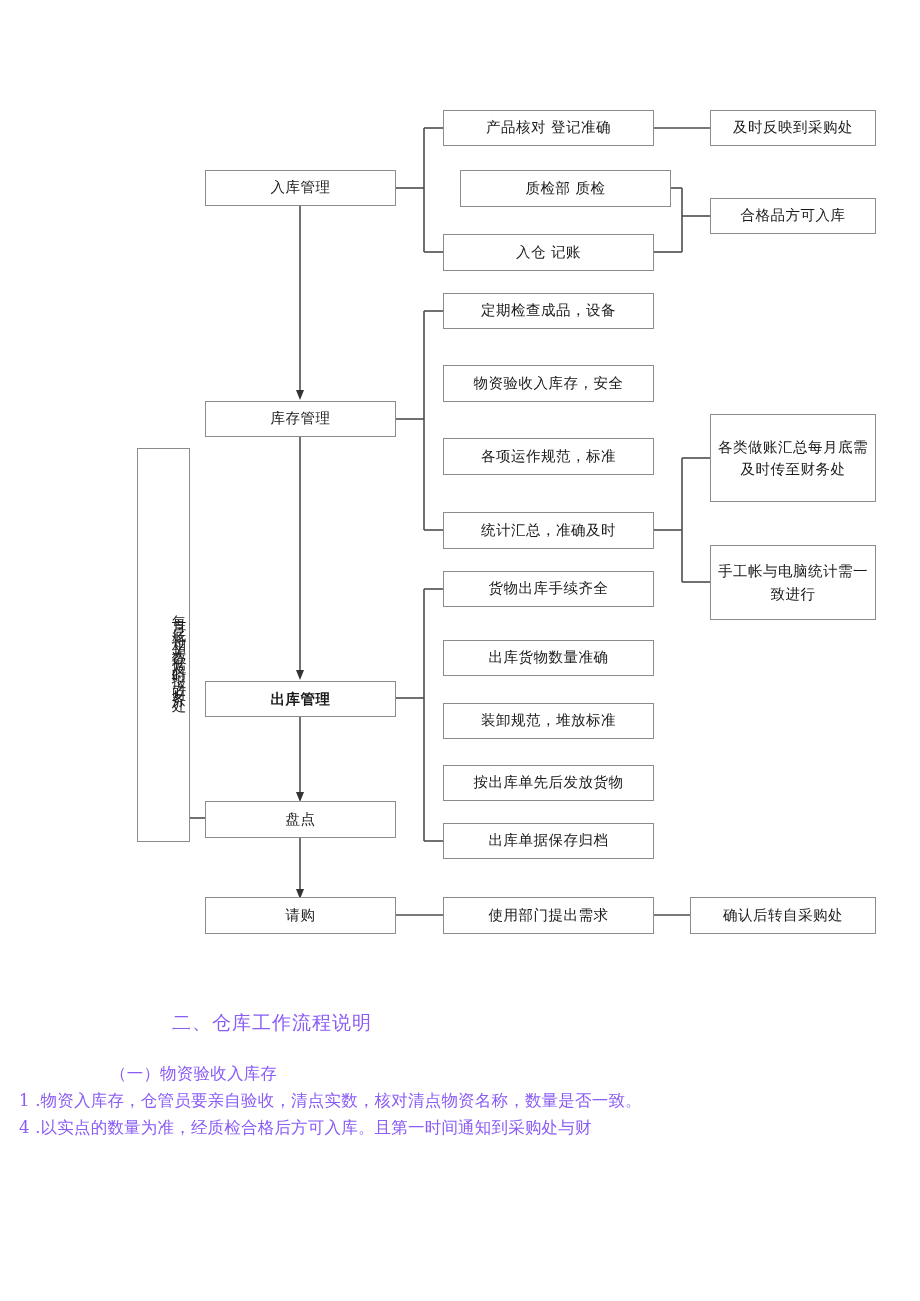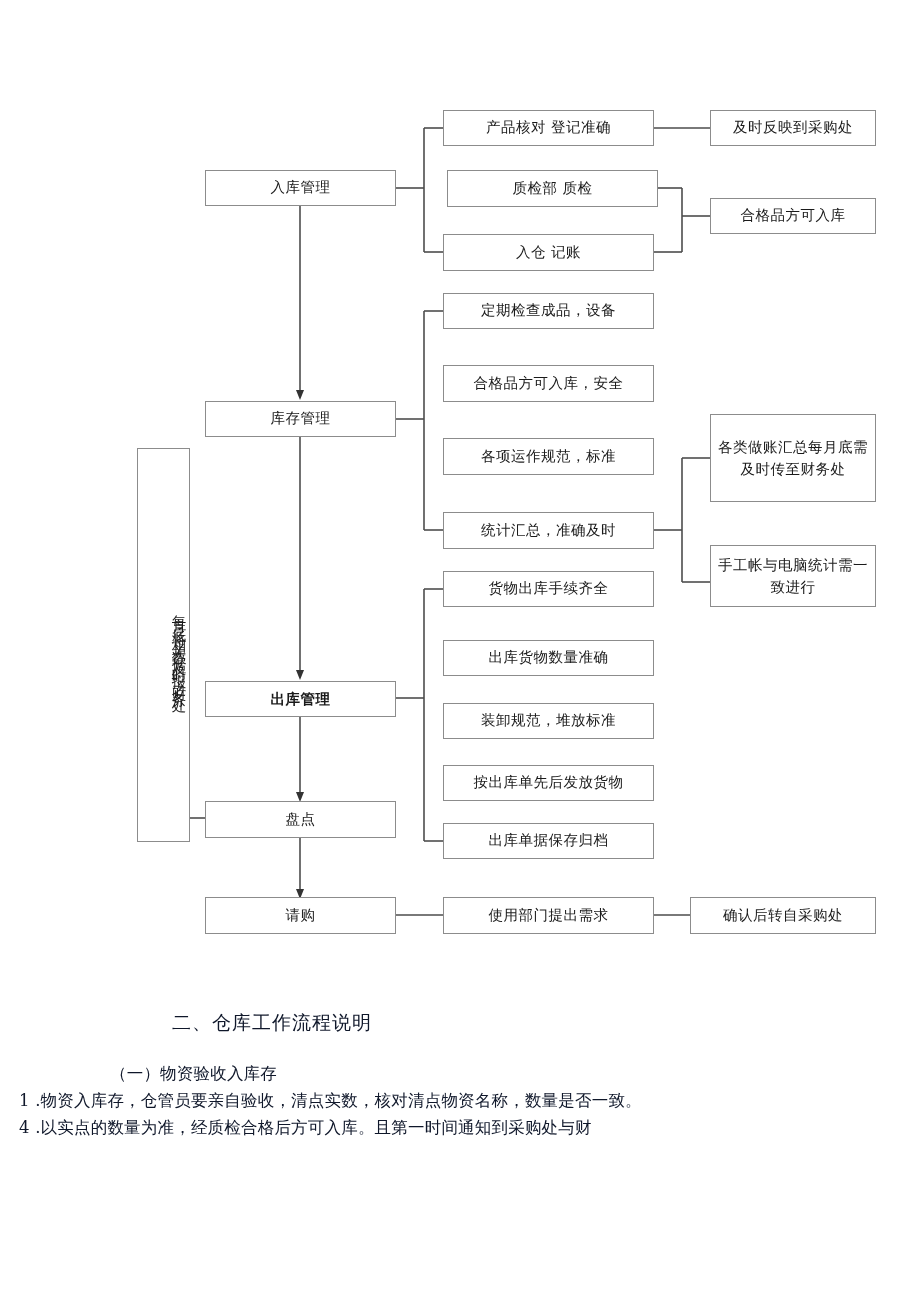--- a/index.html
+++ b/index.html
@@ -64,21 +64,21 @@
     justify-content: center;
   }
 
   
   #doc-text {
     position: absolute;
     left: 0;
     top: 1010px;
     width: 920px;
     font-family: "DejaVu Serif", "Liberation Serif", serif;
-    color: #0f172a;
+    color: #8b5cf6;
   }
   .heading2 {
     font-size: 19px;
     margin: 0 0 26px 172px;
     letter-spacing: 1px;
     font-weight: 400;
   }
   .para {
     font-size: 16.5px;
     margin: 0 0 2px 110px;
@@ -160,39 +160,39 @@
     <div class="node" style="left:205px; top:681px; width:191px; height:36px;font-weight:bold;">出库管理</div>
 
     <div class="node" style="left:205px; top:801px; width:191px; height:37px;">盘点</div>
 
     <div class="node" style="left:205px; top:897px; width:191px; height:37px;">请购</div>
 
     <div class="node vertical" style="left:137px; top:448px; width:53px; height:394px;">每月底将相关数据及时报之财务处</div>
 
     <div class="node" style="left:443px; top:110px; width:211px; height:36px;">产品核对  登记准确</div>
 
-    <div class="node" style="left:447px; top:170px; width:211px; height:37px;">质检部  质检</div>
+    <div class="node" style="left:460px; top:170px; width:211px; height:37px;">质检部  质检</div>
 
     <div class="node" style="left:710px; top:110px; width:166px; height:36px;">及时反映到采购处</div>
 
     <div class="node" style="left:443px; top:234px; width:211px; height:37px;">入仓  记账</div>
 
     <div class="node" style="left:710px; top:198px; width:166px; height:36px;">合格品方可入库</div>
 
     <div class="node" style="left:443px; top:293px; width:211px; height:36px;">定期检查成品，设备</div>
 
-    <div class="node" style="left:443px; top:365px; width:211px; height:37px;">合格品方可入库，安全</div>
+    <div class="node" style="left:443px; top:365px; width:211px; height:37px;">物资验收入库存，安全</div>
 
     <div class="node" style="left:443px; top:438px; width:211px; height:37px;">各项运作规范，标准</div>
 
     <div class="node" style="left:443px; top:512px; width:211px; height:37px;">统计汇总，准确及时</div>
 
     <div class="node multiline" style="left:710px; top:414px; width:166px; height:88px;">各类做账汇总每月底需及时传至财务处</div>
 
-    <div class="node multiline" style="left:710px; top:545px; width:166px; height:62px;">手工帐与电脑统计需一致进行</div>
+    <div class="node multiline" style="left:710px; top:545px; width:166px; height:75px;">手工帐与电脑统计需一致进行</div>
 
     <div class="node" style="left:443px; top:571px; width:211px; height:36px;">货物出库手续齐全</div>
 
     <div class="node" style="left:443px; top:640px; width:211px; height:36px;">出库货物数量准确</div>
 
     <div class="node" style="left:443px; top:703px; width:211px; height:36px;">装卸规范，堆放标准</div>
 
     <div class="node" style="left:443px; top:765px; width:211px; height:36px;">按出库单先后发放货物</div>
 
     <div class="node" style="left:443px; top:823px; width:211px; height:36px;text-align:right;">出库单据保存归档</div>

